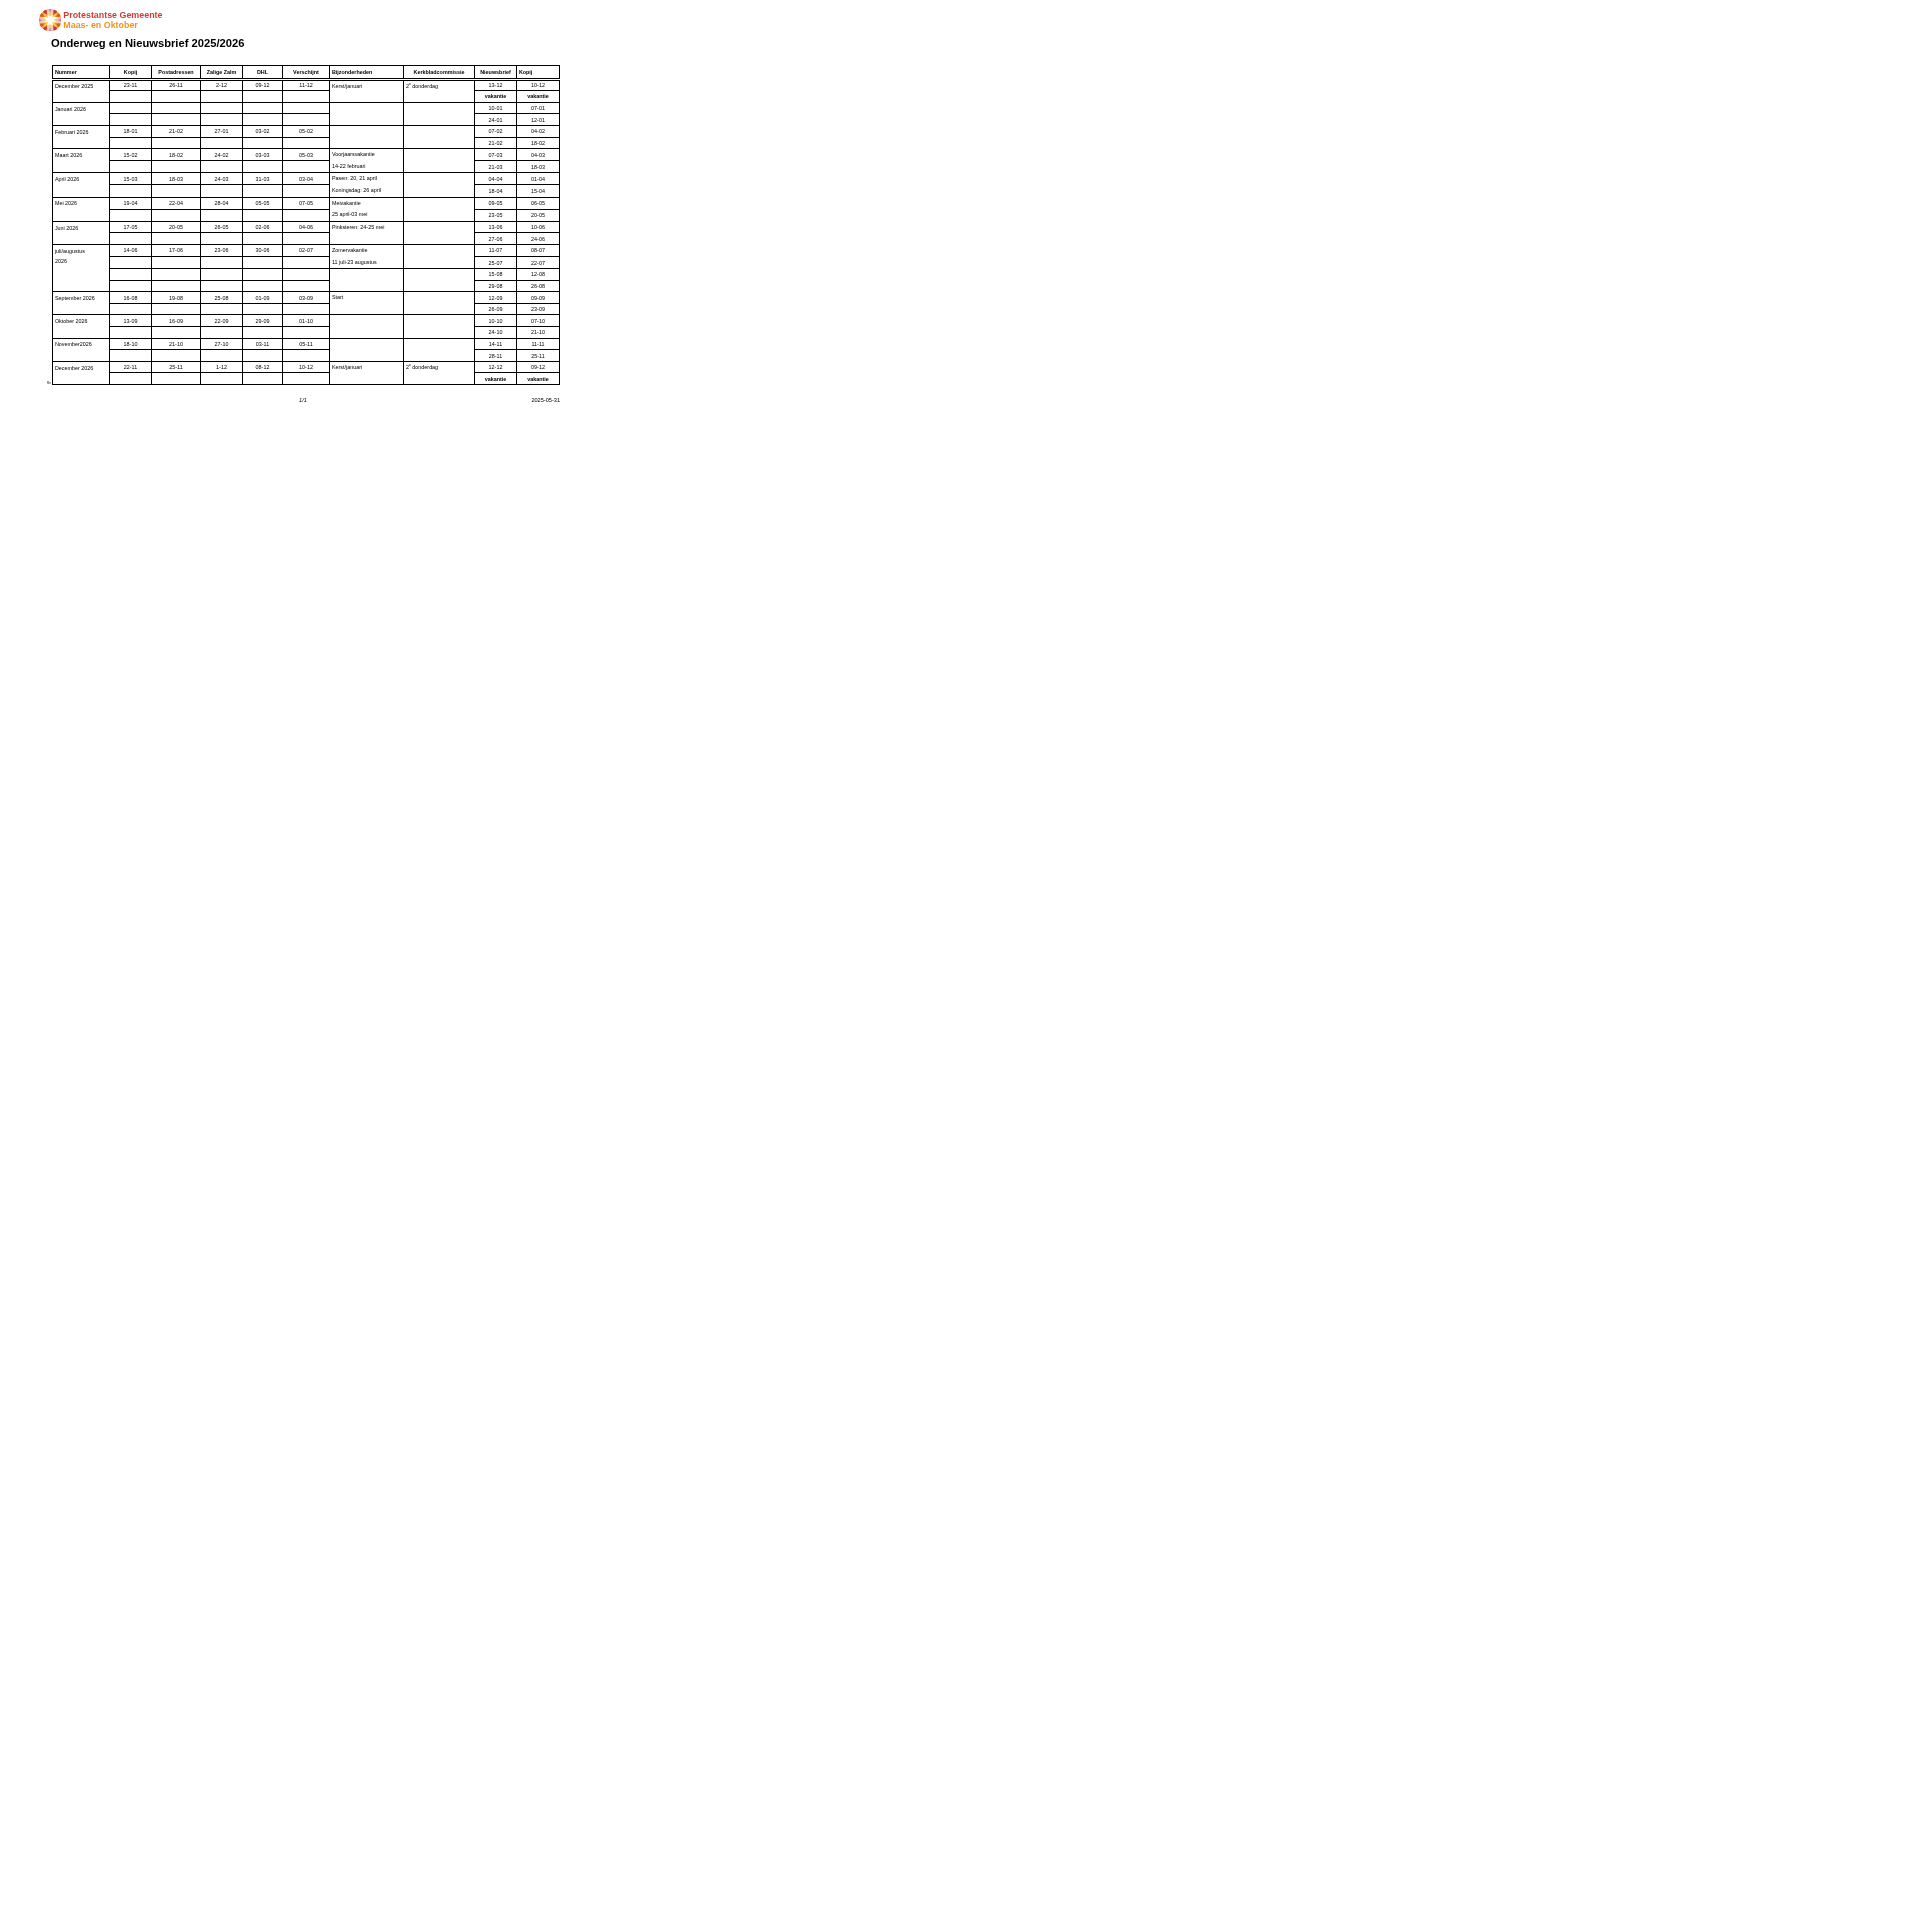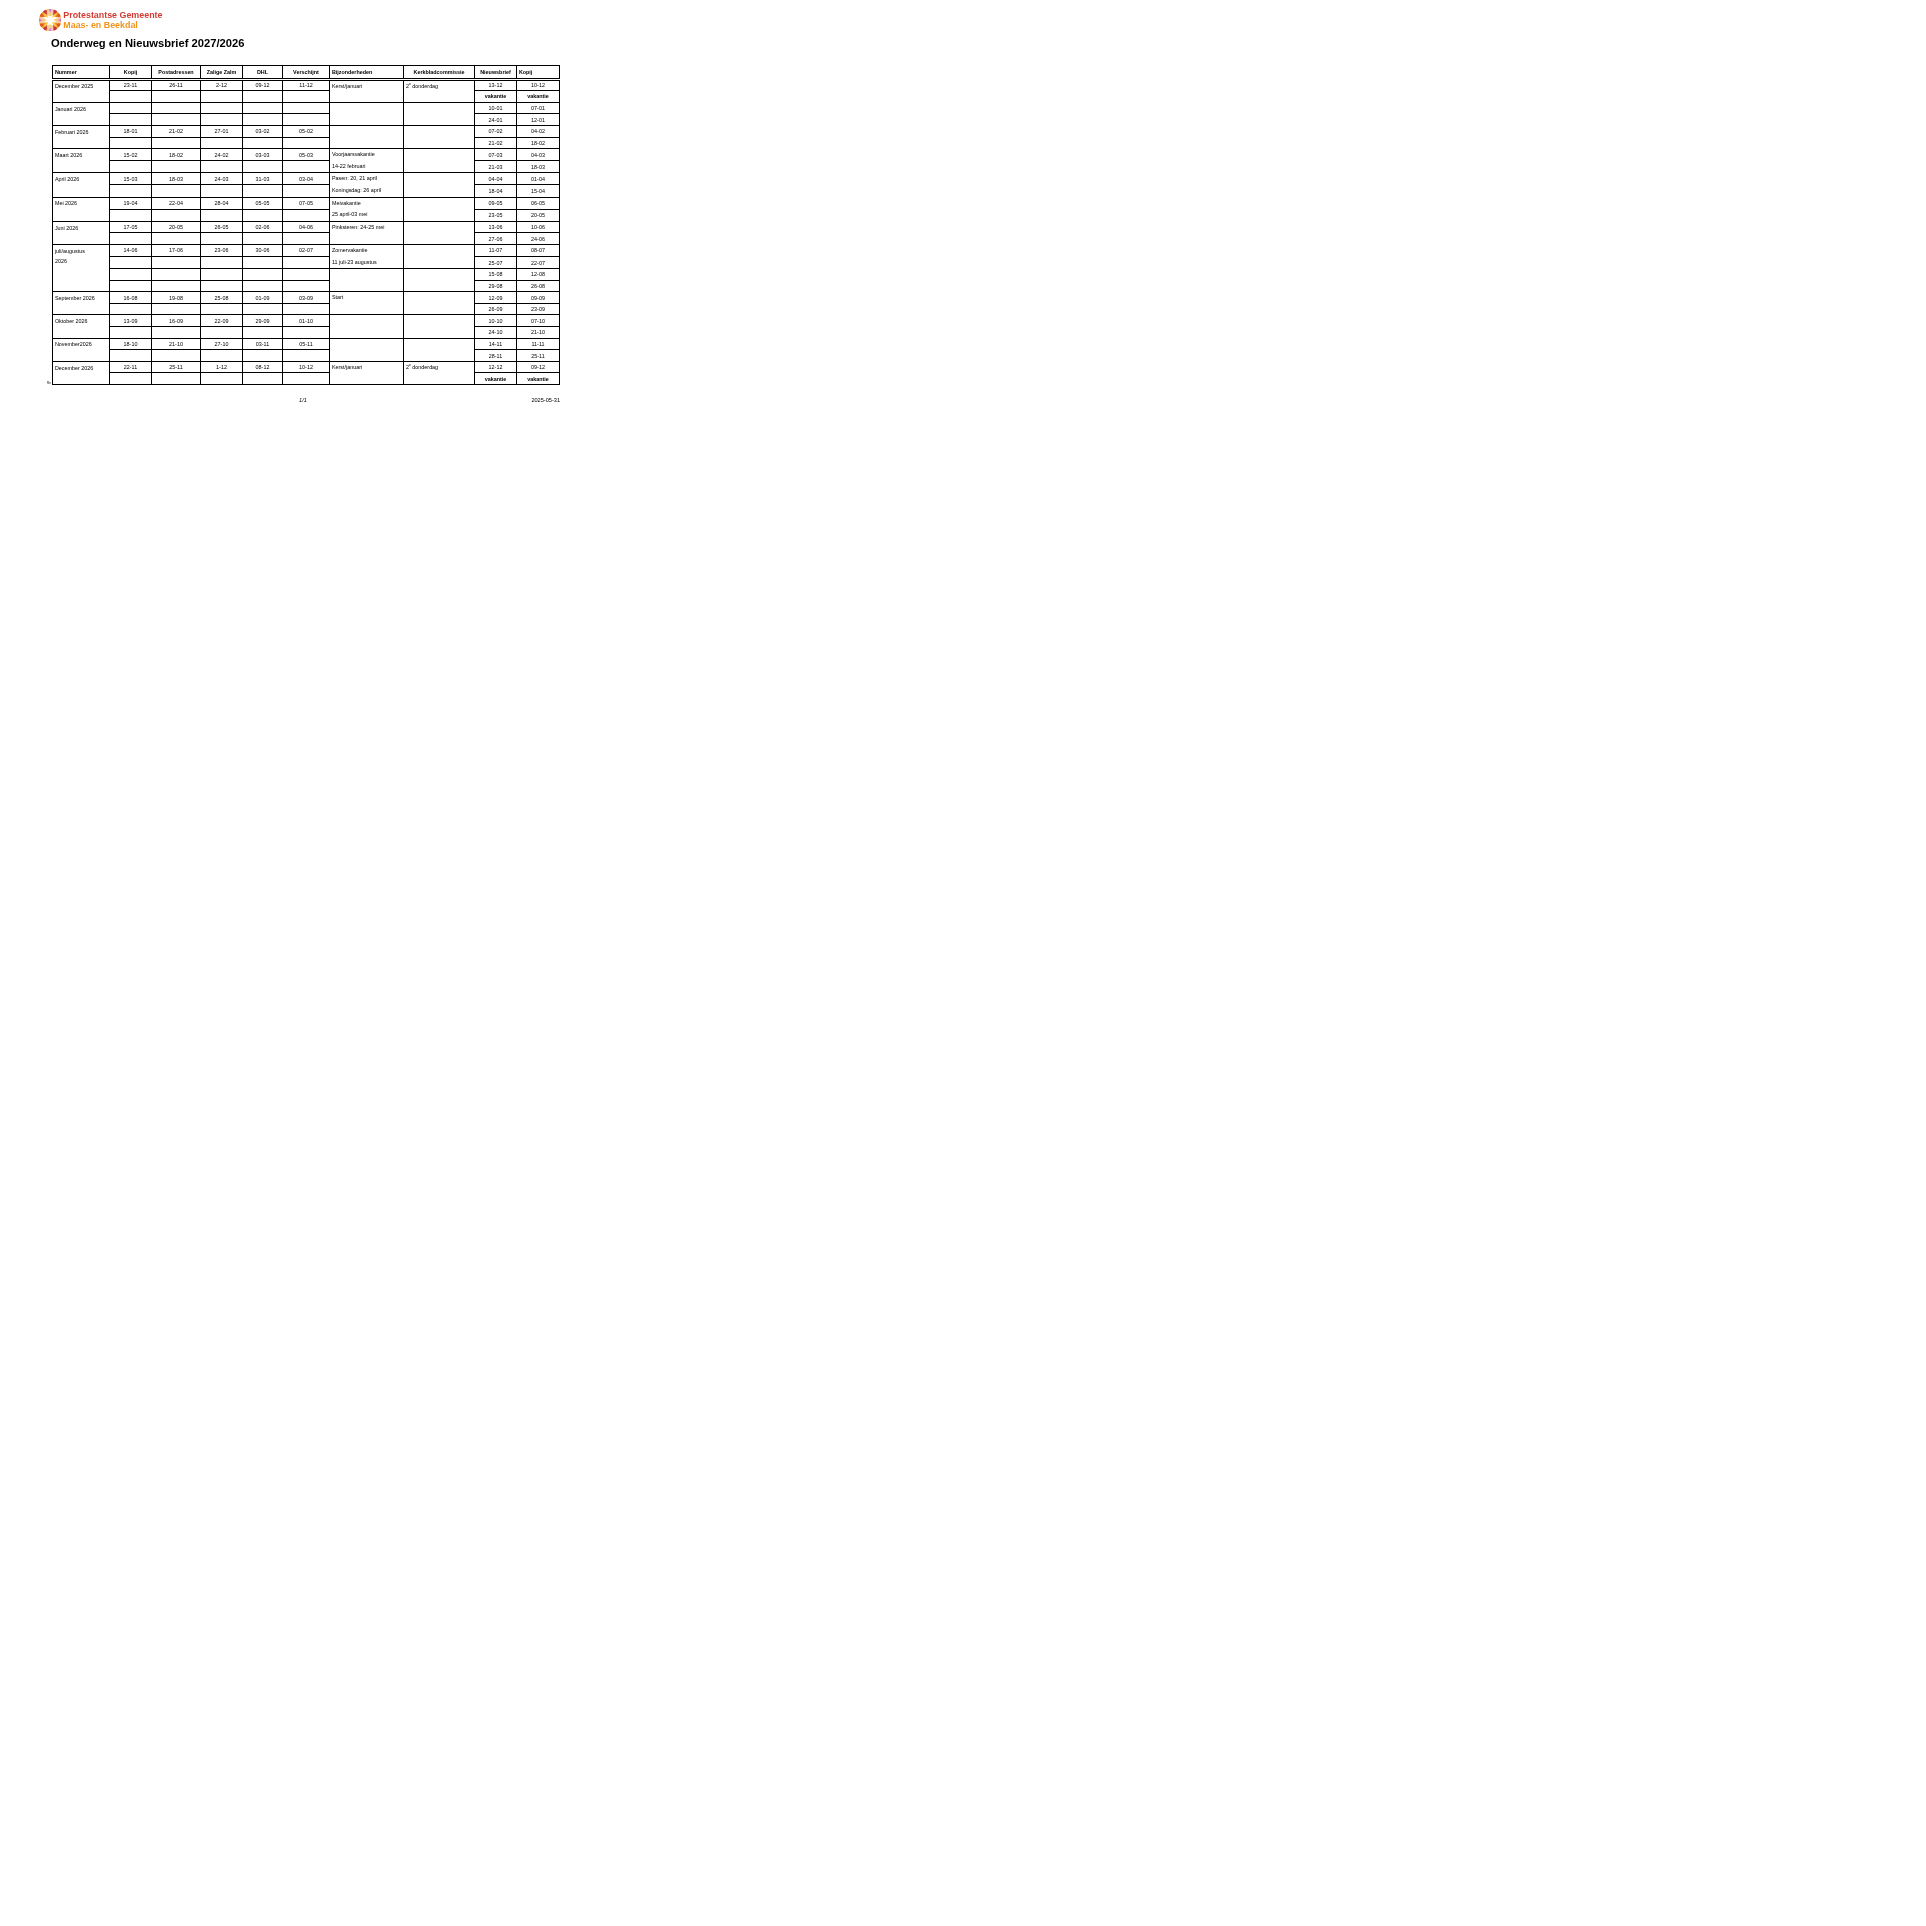--- a/index.html
+++ b/index.html
@@ -92,25 +92,25 @@
         <polygon points="102,44 102,56 86,50" fill="#cf6ebc"></polygon>
         <circle cx="50" cy="50" r="38" fill="url(#lg)"></circle>
         <path fill="#ffffff" d="M50 36 C48 30 42 28 36 30 C40 33 42 36 42 40 C34 34 22 34 14 40
           C24 41 32 45 36 50 C30 50 25 53 22 58 C29 56 36 57 41 60 L41 64 C37 67 36 71 38 75
           L50 68 L62 75 C64 71 63 67 59 64 L59 60 C64 57 71 56 78 58 C75 53 70 50 64 50
           C68 45 76 41 86 40 C78 34 66 34 58 40 C58 36 60 33 64 30 C58 28 52 30 50 36 Z"></path>
       </g>
     </svg>
     <div class="brand-text">
       <div class="brand-line1">Protestantse Gemeente</div>
-      <div class="brand-line2">Maas- en Beekdal</div>
+      <div class="brand-line2">Maas- en Oktober</div>
     </div>
   </div>
 
-  <div class="title">Onderweg en Nieuwsbrief 2027/2026</div>
+  <div class="title">Onderweg en Nieuwsbrief 2025/2026</div>
 
   <table class="sched">
     <colgroup>
       <col style="width:57px">
         <col style="width:42px">
         <col style="width:49px">
       <col style="width:42px">
         <col style="width:40px">
         <col style="width:47px">
       <col style="width:74px">

